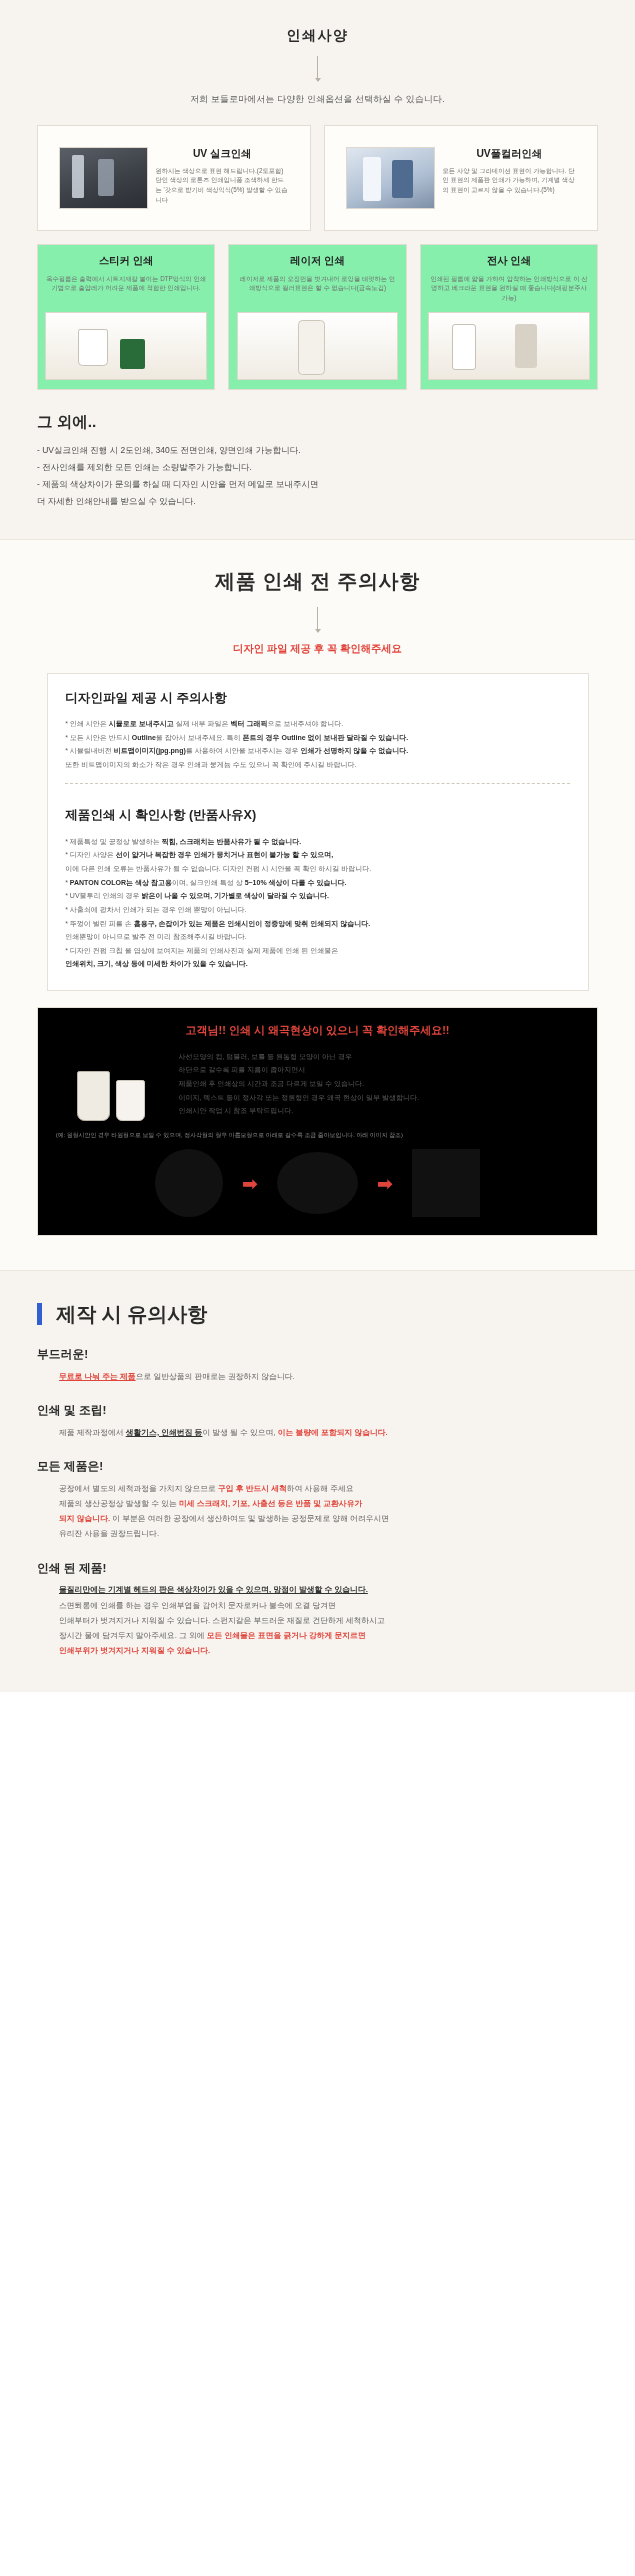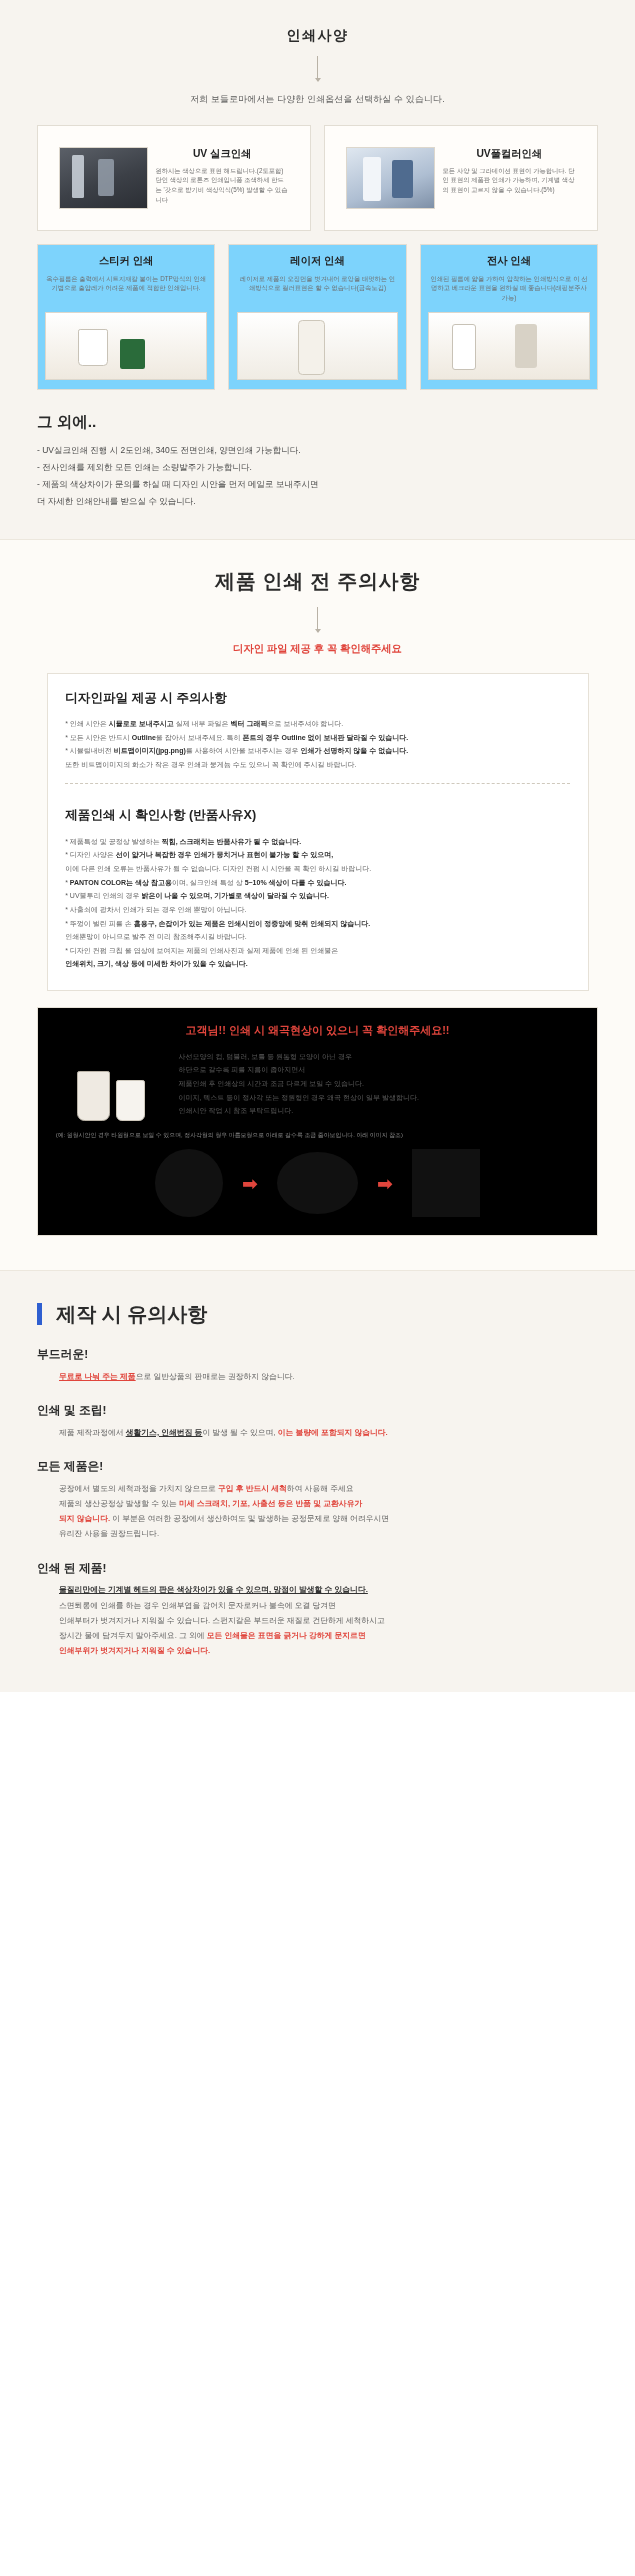--- a/index.html
+++ b/index.html
@@ -38,21 +38,21 @@
   .card2 {
     flex: 1; background: #fffdfa; border: 0.7px solid #e2ddd3;
     padding: 21px; display: flex; gap: 7.4px; align-items: flex-start;
   }
   .card2 .thumb { width: 89px; height: 62px; flex: 0 0 89px; border: 0.7px solid #ddd7cc; overflow: hidden; position: relative; }
   .card2 .txt { flex: 1; }
   .card2 .ttl { font-size: 10.3px; font-weight: bold; color: #222; text-align: center; margin-bottom: 4.4px; }
   .card2 .desc { font-size: 6.3px; line-height: 1.55; color: #6d6d6d; }
 
   .cards3 { display: flex; gap: 13.3px; width: 561px; margin: 13.3px auto 0; }
-  .card3 { flex: 1; background: #7dd3fc; border: 0.7px solid #e2ddd3; padding: 8.9px 7.4px; }
+  .card3 { flex: 1; background: #86efac; border: 0.7px solid #e2ddd3; padding: 8.9px 7.4px; }
   .card3 .ttl { font-size: 10.3px; font-weight: bold; color: #222; text-align: center; margin-bottom: 5.2px; }
   .card3 .desc { font-size: 6.3px; line-height: 1.55; color: #6d6d6d; text-align: center; min-height: 32.5px; }
   .card3 .thumb { width: 100%; height: 68px; margin-top: 5.9px; border: 0.7px solid #ddd7cc; overflow: hidden; position: relative; }
 
   .etc { width: 561px; margin: 22px auto 0; }
   .etc h3 { font-size: 15.5px; font-weight: bold; color: #2b2b2b; margin-bottom: 8.9px; }
   .etc li { list-style: none; font-size: 8.5px; color: #4a4a4a; line-height: 2.0; }
 
   
   .sec2 { background: #fdfbf7; padding: 28px 0 34px; border-top: 0.7px solid #ece7dd; }

